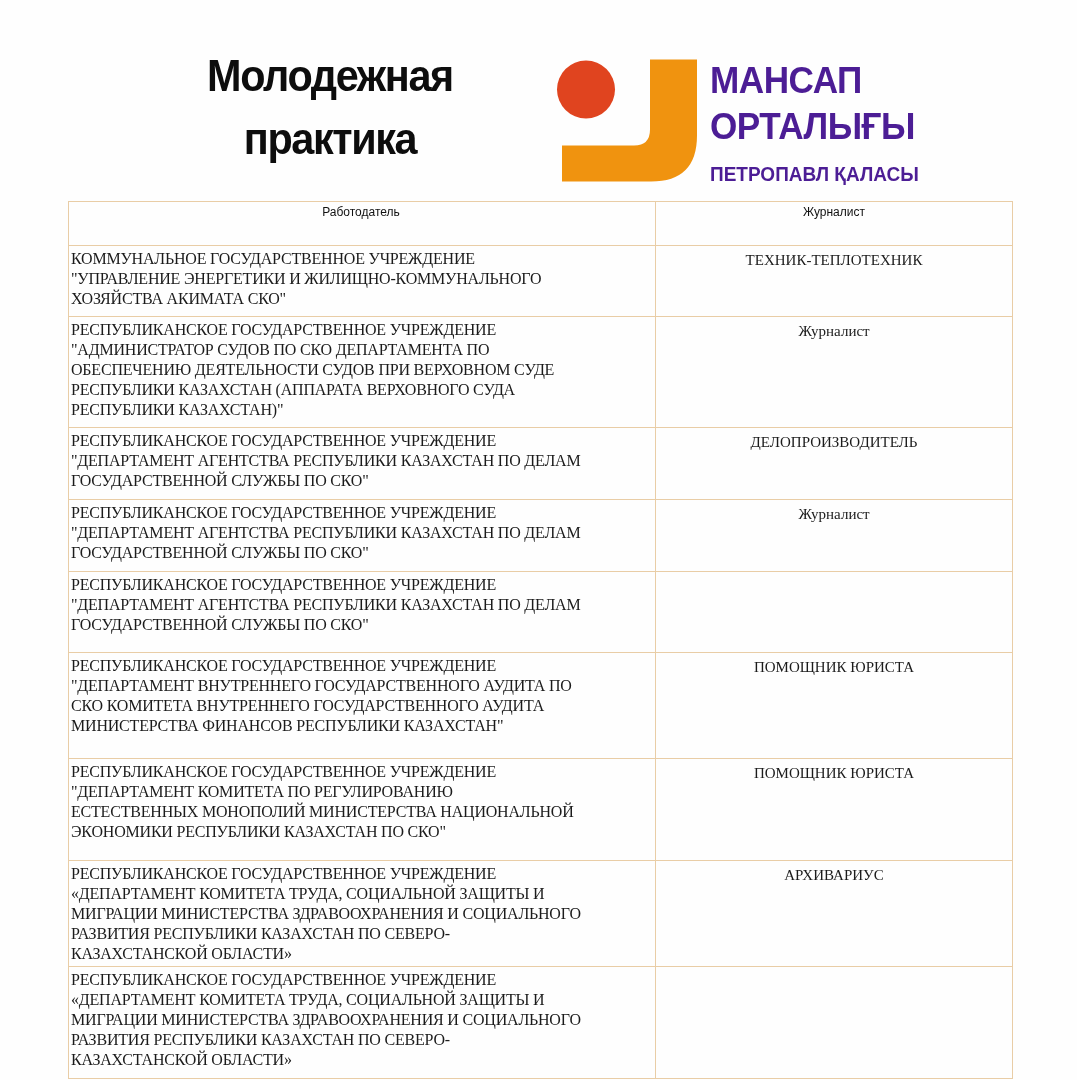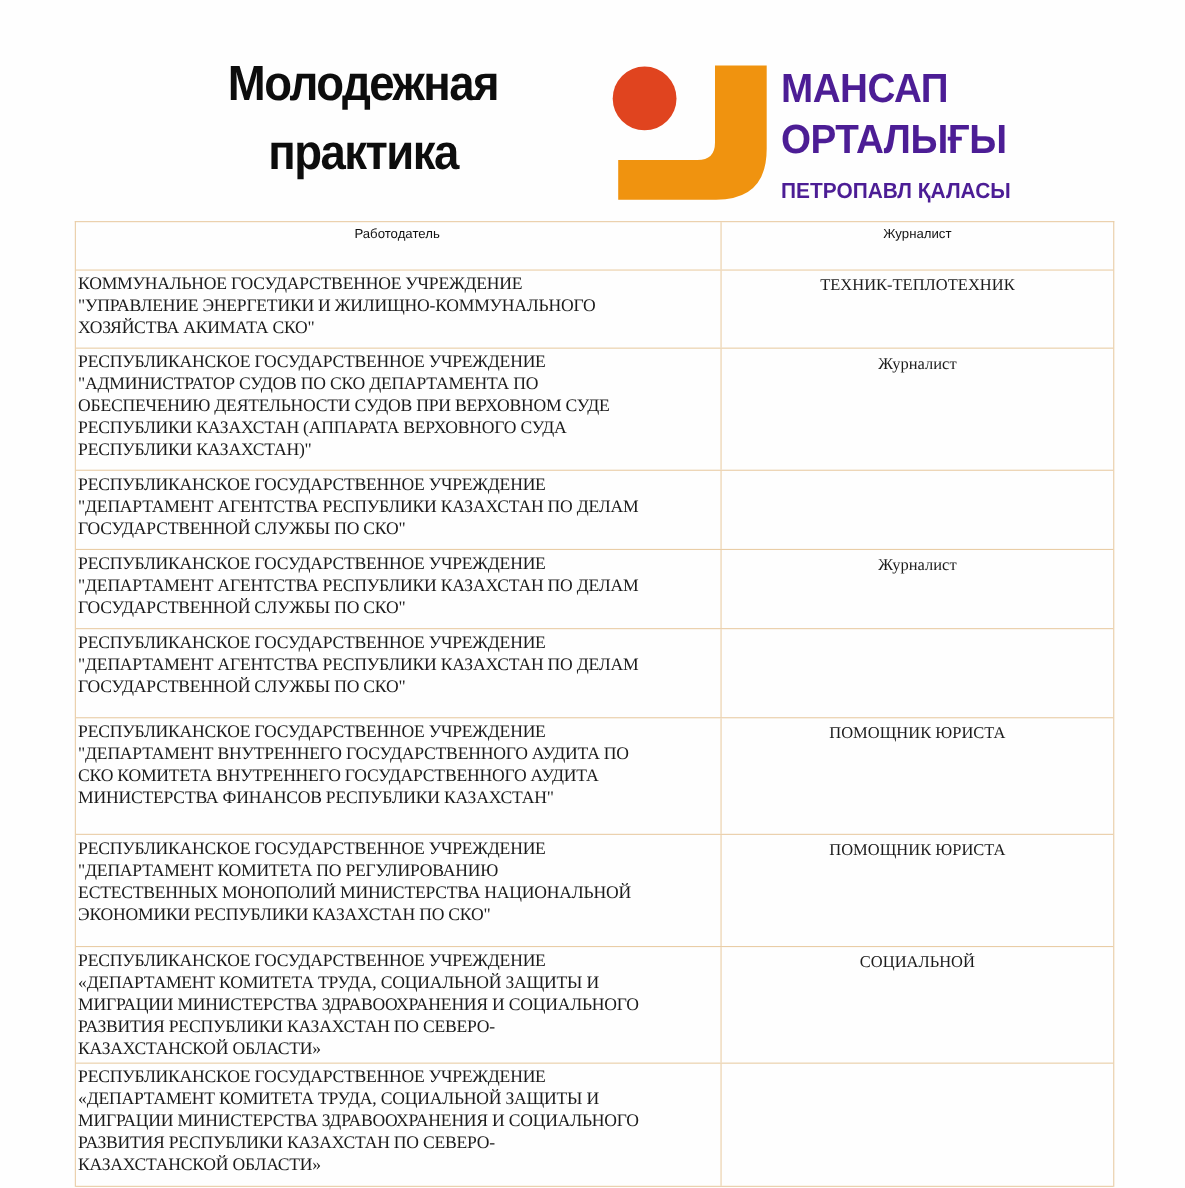--- a/index.html
+++ b/index.html
@@ -81,20 +81,21 @@
 ОБЕСПЕЧЕНИЮ ДЕЯТЕЛЬНОСТИ СУДОВ ПРИ ВЕРХОВНОМ СУДЕ
 РЕСПУБЛИКИ КАЗАХСТАН (АППАРАТА ВЕРХОВНОГО СУДА
 РЕСПУБЛИКИ КАЗАХСТАН)"</div>
     <div class="cell c2 profession">Журналист</div>
   </div>
 
   <div class="trow" style="min-height:72px">
     <div class="cell c1 employer">РЕСПУБЛИКАНСКОЕ ГОСУДАРСТВЕННОЕ УЧРЕЖДЕНИЕ
 "ДЕПАРТАМЕНТ АГЕНТСТВА РЕСПУБЛИКИ КАЗАХСТАН ПО ДЕЛАМ
 ГОСУДАРСТВЕННОЙ СЛУЖБЫ ПО СКО"</div>
+    <div class="cell c2 profession">ДЕЛОПРОИЗВОДИТЕЛЬ</div>
   </div>
 
   <div class="trow" style="min-height:72px">
     <div class="cell c1 employer">РЕСПУБЛИКАНСКОЕ ГОСУДАРСТВЕННОЕ УЧРЕЖДЕНИЕ
 "ДЕПАРТАМЕНТ АГЕНТСТВА РЕСПУБЛИКИ КАЗАХСТАН ПО ДЕЛАМ
 ГОСУДАРСТВЕННОЙ СЛУЖБЫ ПО СКО"</div>
     <div class="cell c2 profession">Журналист</div>
   </div>
 
   <div class="trow" style="min-height:81px">
@@ -118,21 +119,21 @@
 ЭКОНОМИКИ РЕСПУБЛИКИ КАЗАХСТАН ПО СКО"</div>
     <div class="cell c2 profession">ПОМОЩНИК ЮРИСТА</div>
   </div>
 
   <div class="trow" style="min-height:106px">
     <div class="cell c1 employer">РЕСПУБЛИКАНСКОЕ ГОСУДАРСТВЕННОЕ УЧРЕЖДЕНИЕ
 «ДЕПАРТАМЕНТ КОМИТЕТА ТРУДА, СОЦИАЛЬНОЙ ЗАЩИТЫ И
 МИГРАЦИИ МИНИСТЕРСТВА ЗДРАВООХРАНЕНИЯ И СОЦИАЛЬНОГО
 РАЗВИТИЯ РЕСПУБЛИКИ КАЗАХСТАН ПО СЕВЕРО-
 КАЗАХСТАНСКОЙ ОБЛАСТИ»</div>
-    <div class="cell c2 profession">СОЦИАЛЬНОЙ</div>
+    <div class="cell c2 profession">АРХИВАРИУС</div>
   </div>
 
   <div class="trow" style="min-height:112px">
     <div class="cell c1 employer">РЕСПУБЛИКАНСКОЕ ГОСУДАРСТВЕННОЕ УЧРЕЖДЕНИЕ
 «ДЕПАРТАМЕНТ КОМИТЕТА ТРУДА, СОЦИАЛЬНОЙ ЗАЩИТЫ И
 МИГРАЦИИ МИНИСТЕРСТВА ЗДРАВООХРАНЕНИЯ И СОЦИАЛЬНОГО
 РАЗВИТИЯ РЕСПУБЛИКИ КАЗАХСТАН ПО СЕВЕРО-
 КАЗАХСТАНСКОЙ ОБЛАСТИ»</div>
   </div>
 </div>

